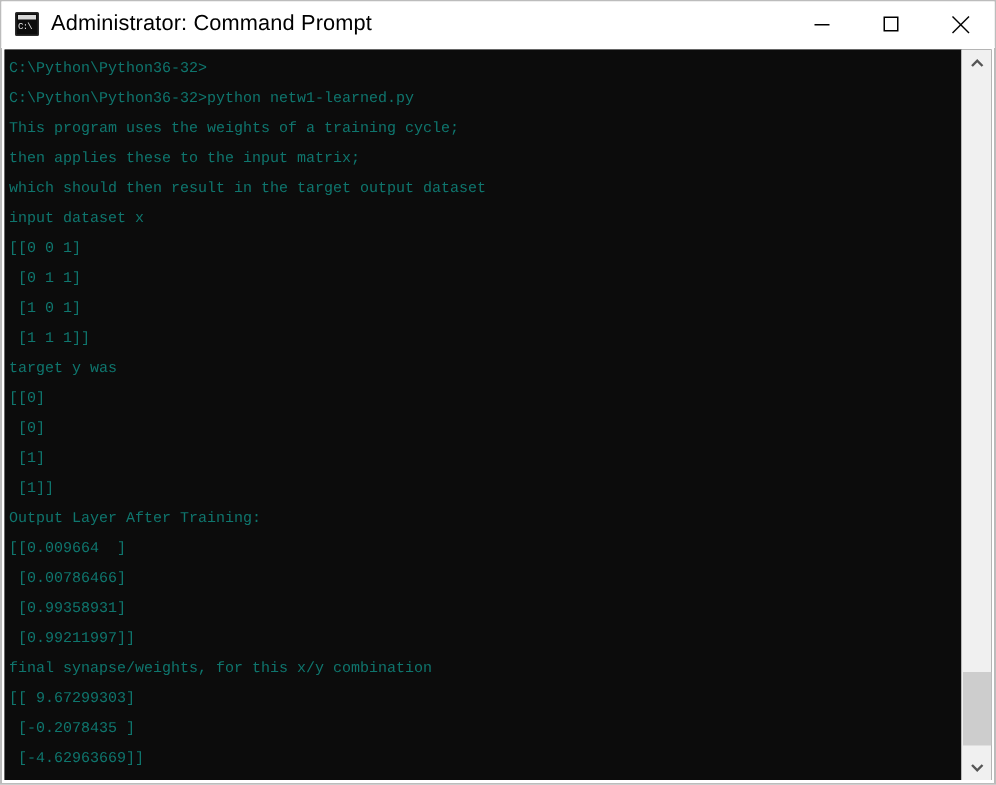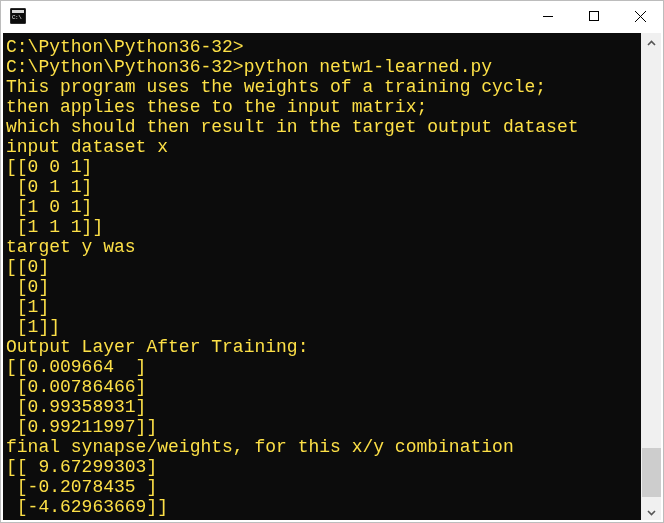--- a/index.html
+++ b/index.html
@@ -100,23 +100,23 @@
     background: #0c0c0c;
     display: flex;
     overflow: hidden;
     border: 2px solid #ffffff;
     border-top: 1px solid #ffffff;
     box-sizing: border-box;
   }
   .console-text {
     flex: 1 1 auto;
     background: #0c0c0c;
-    color: #fde047;
+    color: #0f766e;
     font-family: "Liberation Mono", monospace;
-    font-size: 18px;
+    font-size: 10px;
     line-height: 20px;
     padding: 4px 0 0 3px;
     white-space: pre;
     overflow: hidden;
     box-sizing: border-box;
     -webkit-font-smoothing: none;
   }
   .console-line {
     height: 20px;
     white-space: pre;
@@ -153,20 +153,21 @@
     background: #cdcdcd;
   }
 </style>
 </head>
 <body>
 
 <div class="window">
 
   <div class="titlebar">
     <div class="title-icon"></div>
+    <div class="title-text">Administrator: Command Prompt</div>
 
     <div class="titlebar-buttons">
       <button class="tb-btn">
         <span>
           <svg width="12" height="12" viewBox="0 0 12 12">
             <line x1="1" y1="6.5" x2="11" y2="6.5" stroke="#000000" stroke-width="1"></line>
           </svg>
         </span>
       </button>
       <button class="tb-btn">

